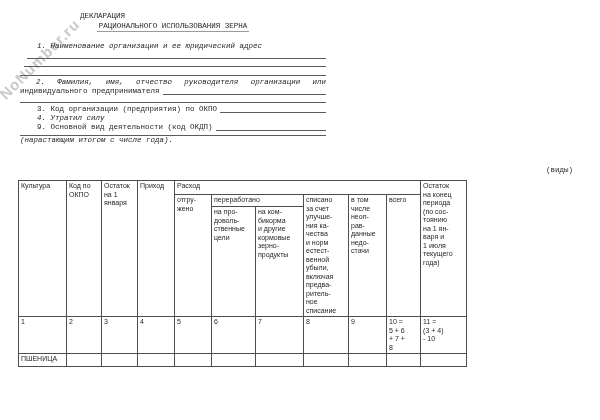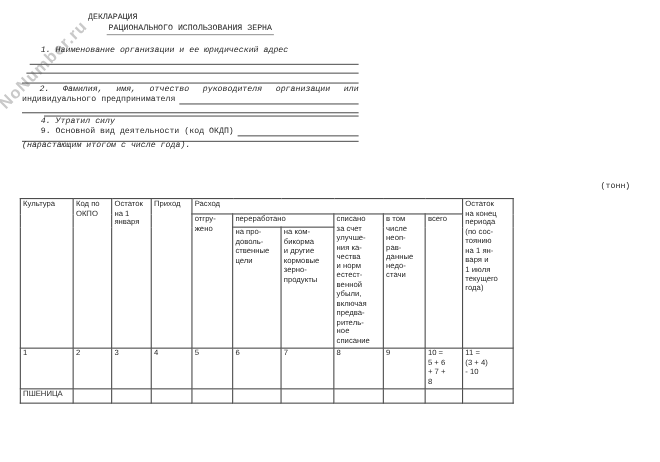--- a/index.html
+++ b/index.html
@@ -95,33 +95,34 @@
     <div class="hline h3"></div>
 
     <div class="para indent just mt2">2. Фамилия, имя, отчество руководителя организации или</div>
     <div class="flexline">
       <span class="txt">индивидуального предпринимателя</span>
       <span class="fill"></span>
     </div>
     <div class="hline h4"></div>
 
     <div class="flexline indent mt2">
+      <span class="txt">3. Код организации (предприятия) по ОКПО</span>
       <span class="fill"></span>
     </div>
     <div class="para indent">4. Утратил силу</div>
     <div class="flexline indent">
       <span class="txt">9. Основной вид деятельности (код ОКДП)</span>
       <span class="fill"></span>
     </div>
     <div class="hline h5"></div>
 
     <div class="para">(нарастающим итогом с числе года).</div>
   </div>
 
-  <div class="tonn">(тонн)</div>
+  <div class="tonn">(виды)</div>
 
   <table class="grain">
     <colgroup>
       <col style="width:48px">
         <col style="width:35px">
         <col style="width:36px">
         <col style="width:37px">
       <col style="width:37px">
         <col style="width:44px">
         <col style="width:48px">

